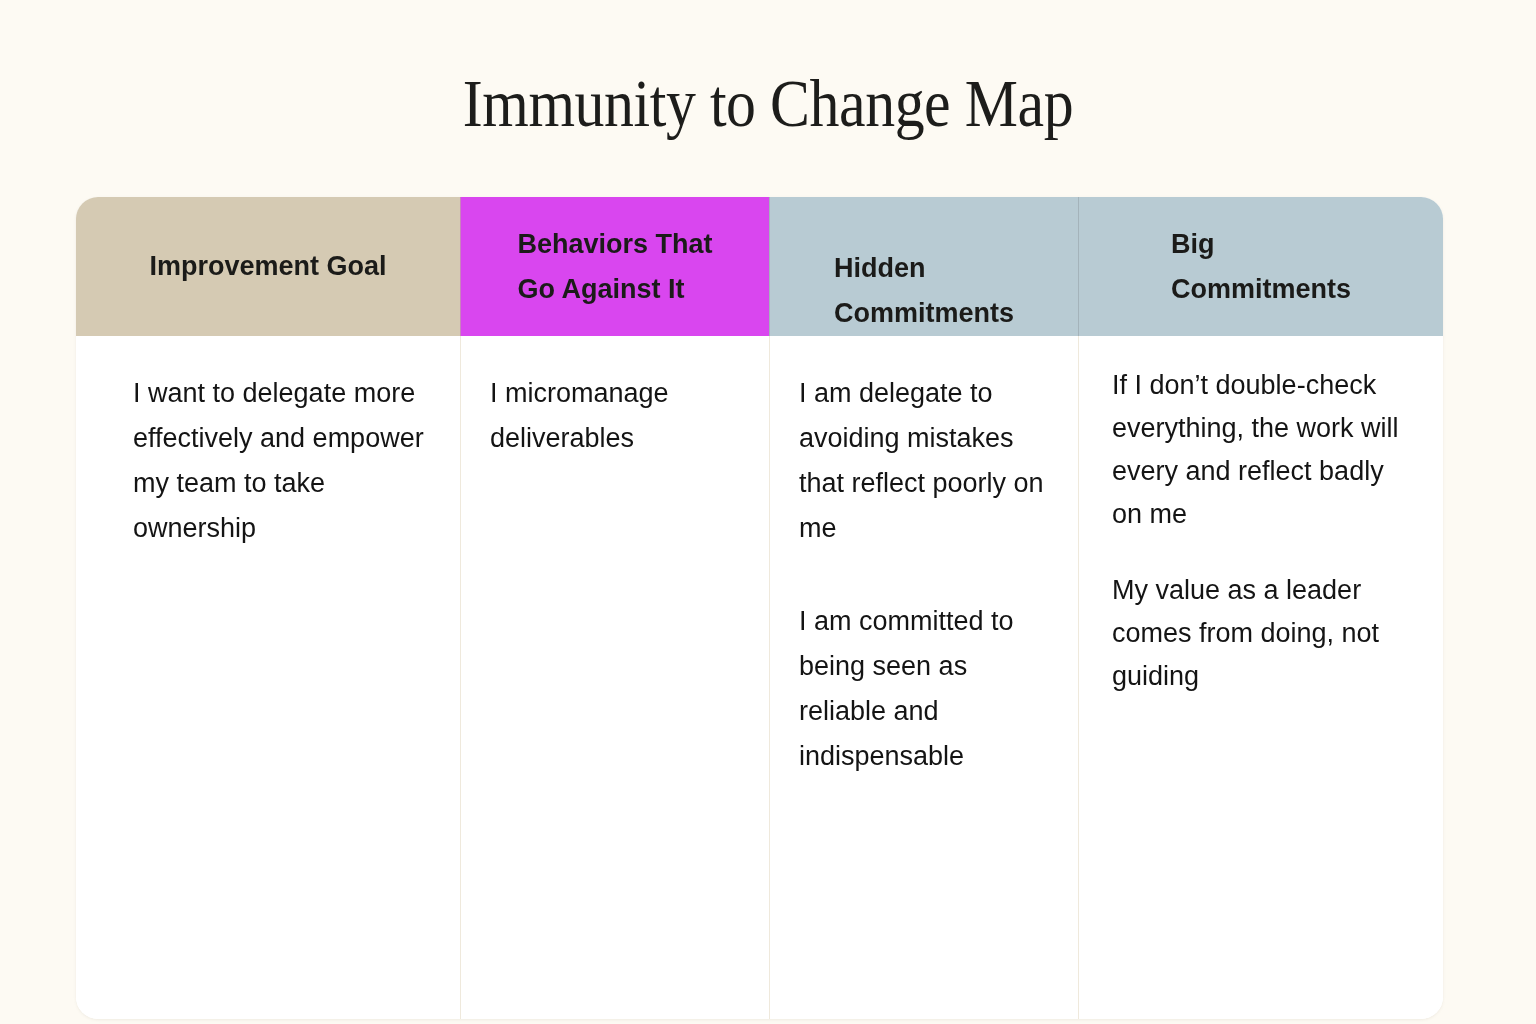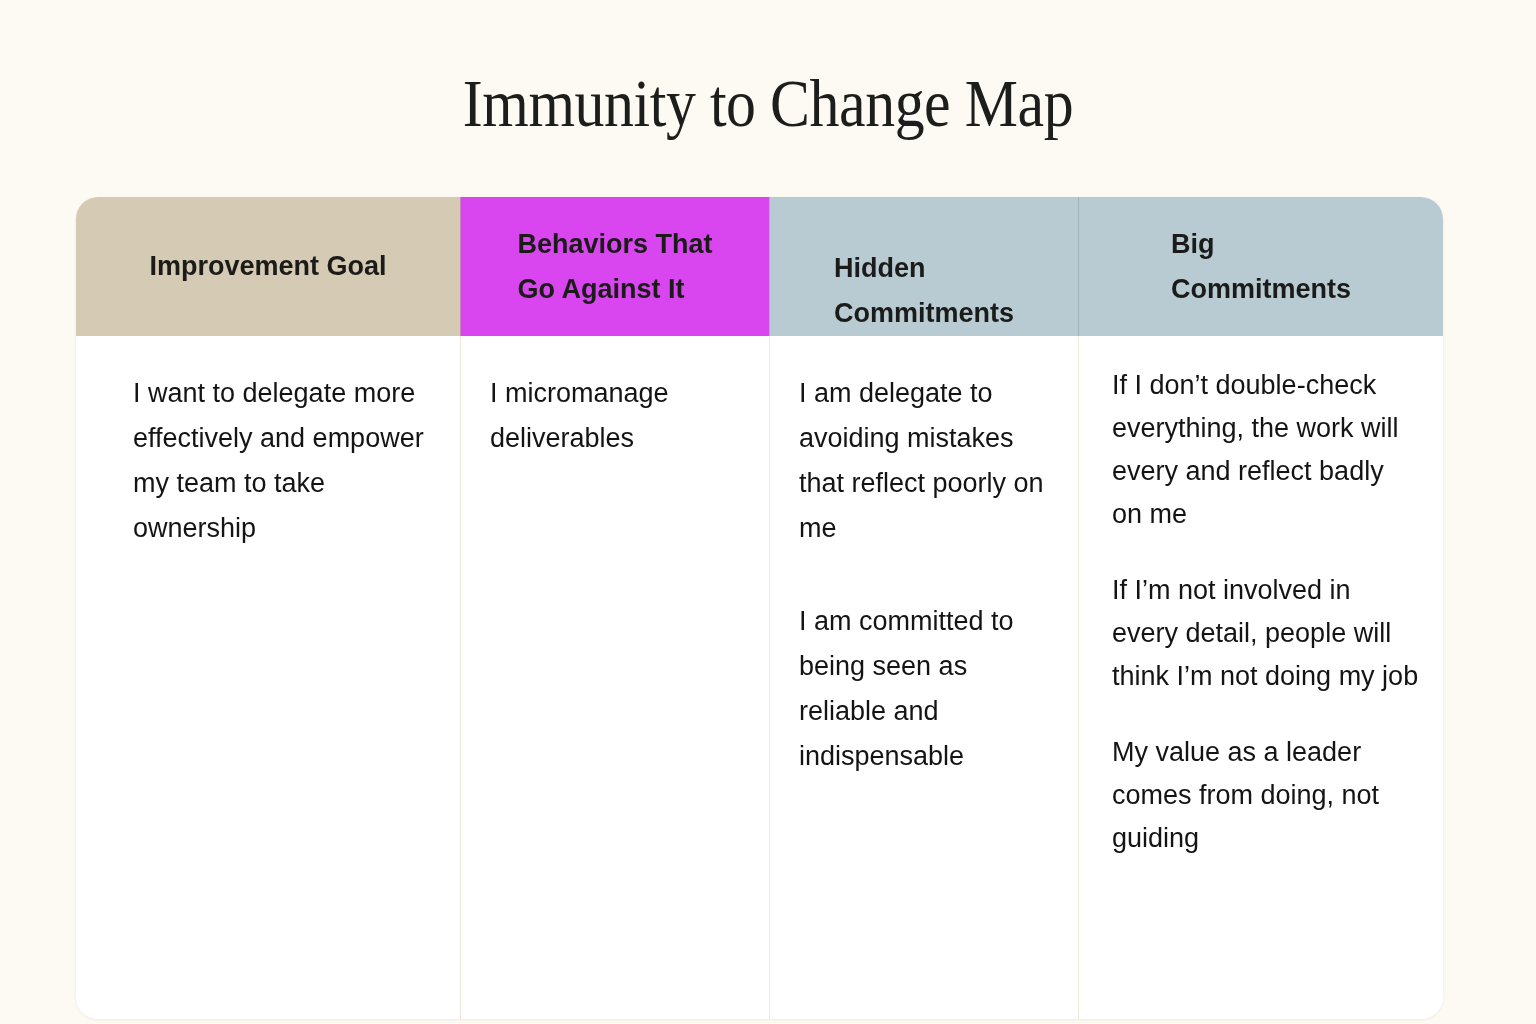--- a/index.html
+++ b/index.html
@@ -166,19 +166,18 @@
         <p class="entry">I micromanage deliverables</p>
       </div>
 
       <div class="body-cell bc-3 sep-left">
         <p class="entry">I am delegate to avoiding mistakes that reflect poorly on me</p>
         <p class="entry">I am committed to being seen as reliable and indispensable</p>
       </div>
 
       <div class="body-cell bc-4 sep-left">
         <p class="entry">If I don’t double-check everything, the work will every and reflect badly on me</p>
-        <p class="entry">If I’m not involved in every detail, people will think I’m not doing my job</p>
         <p class="entry">My value as a leader comes from doing, not guiding</p>
       </div>
 
     </div>
   </div>
 </div>
 
 </body></html>

